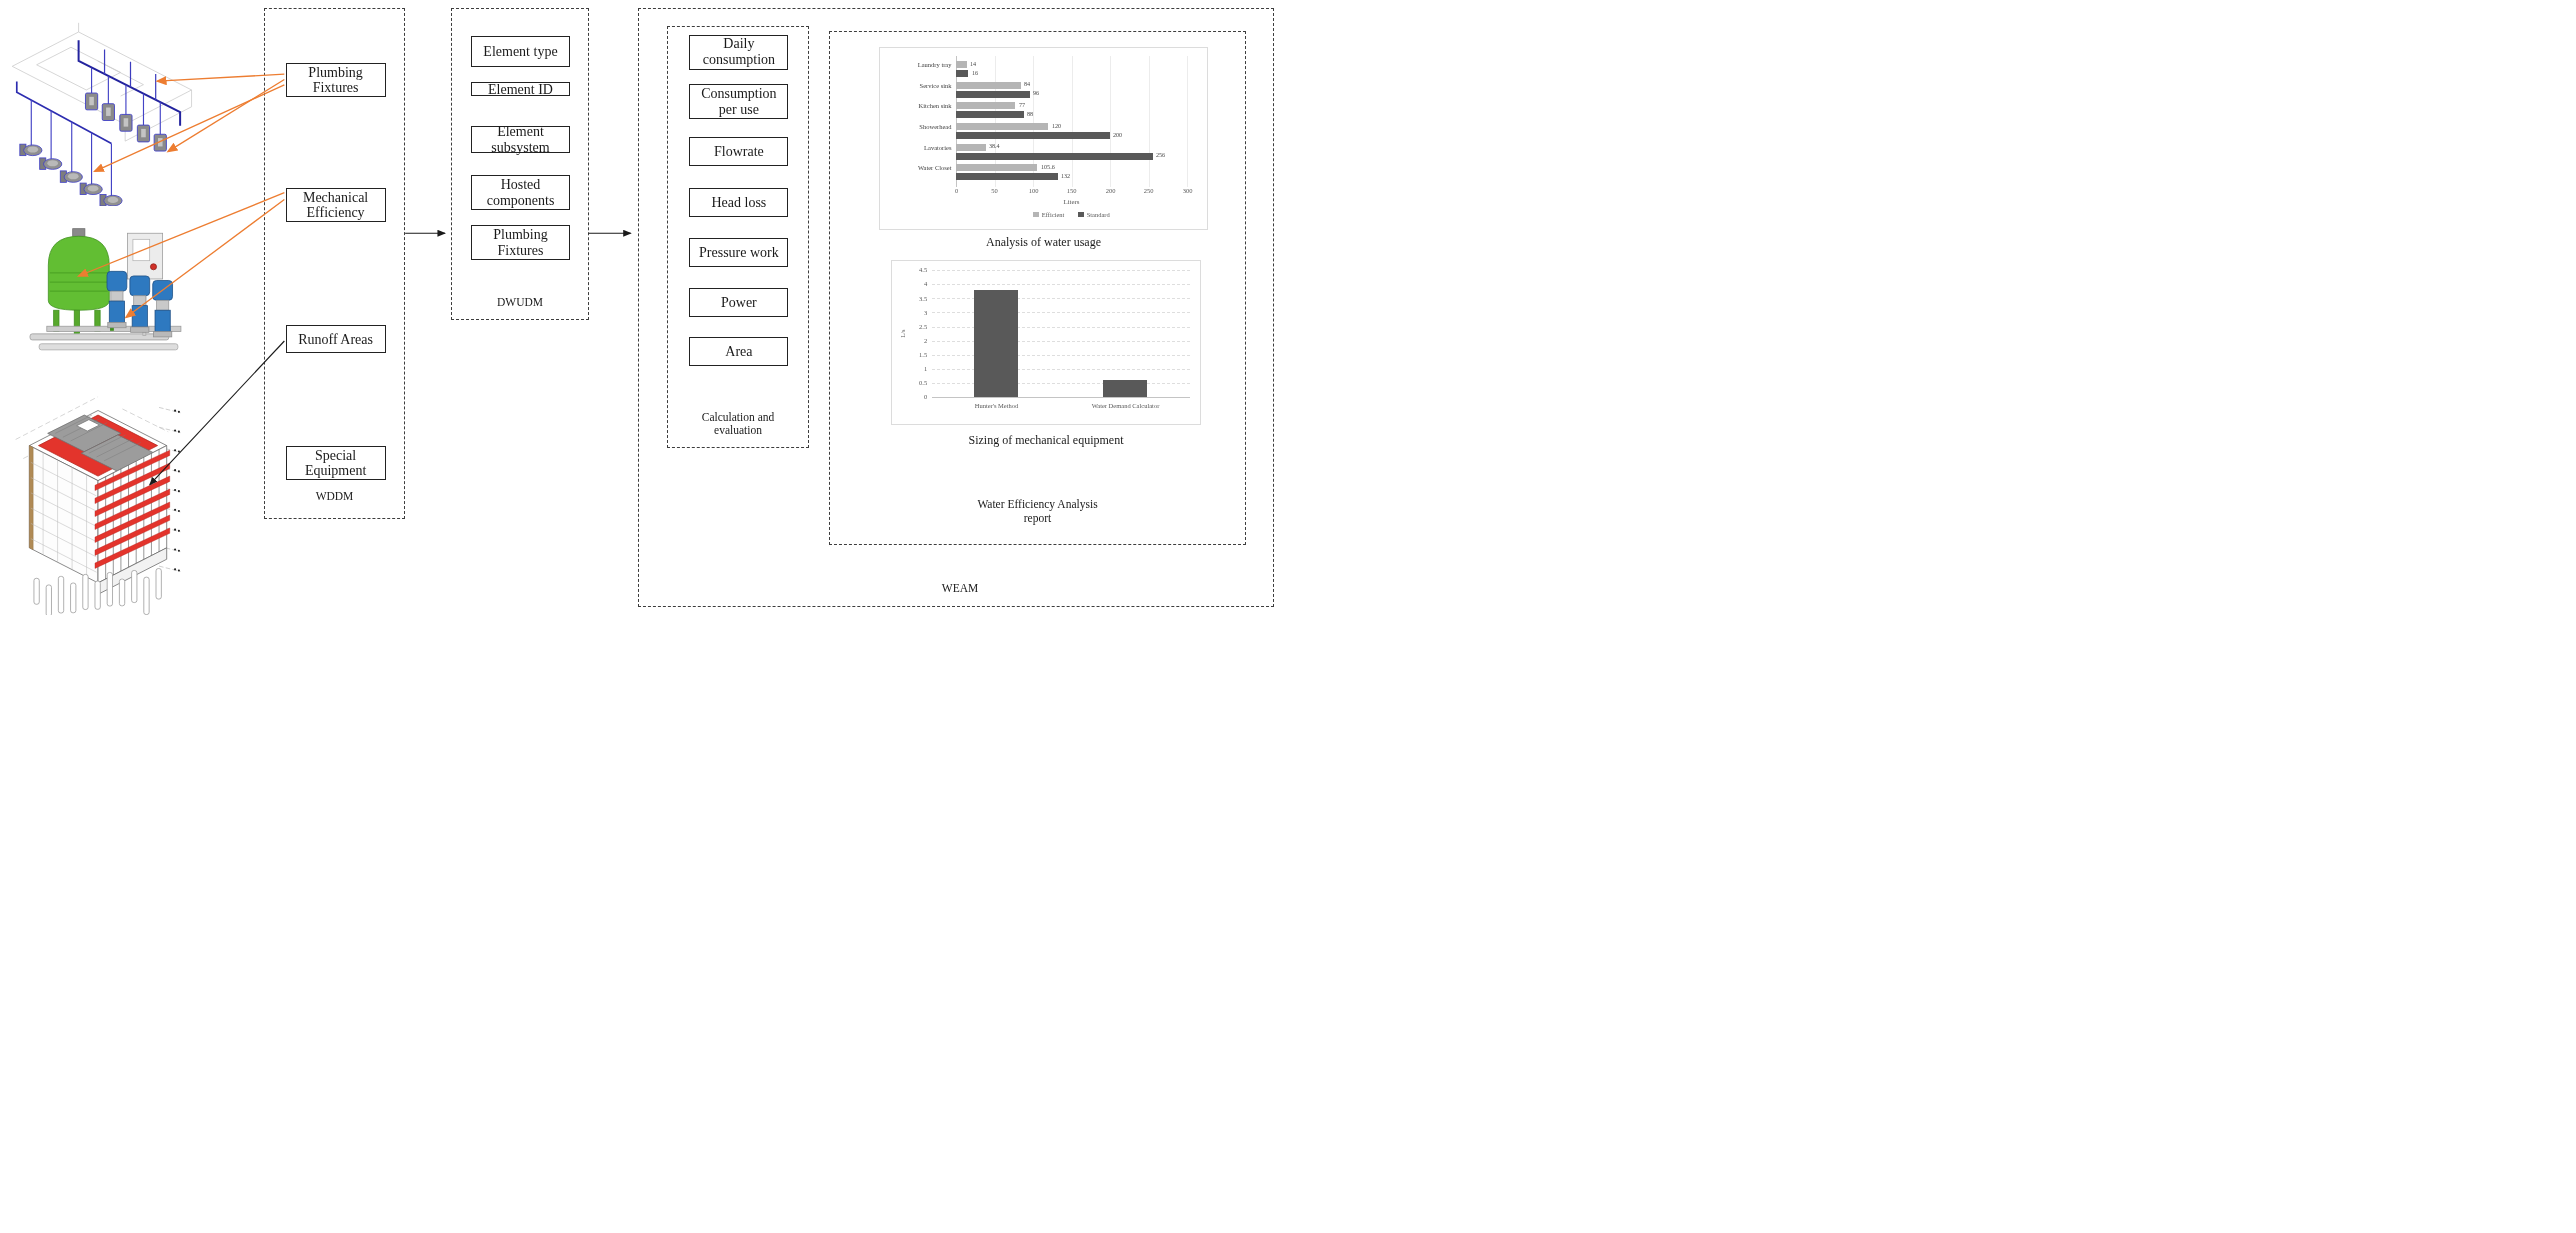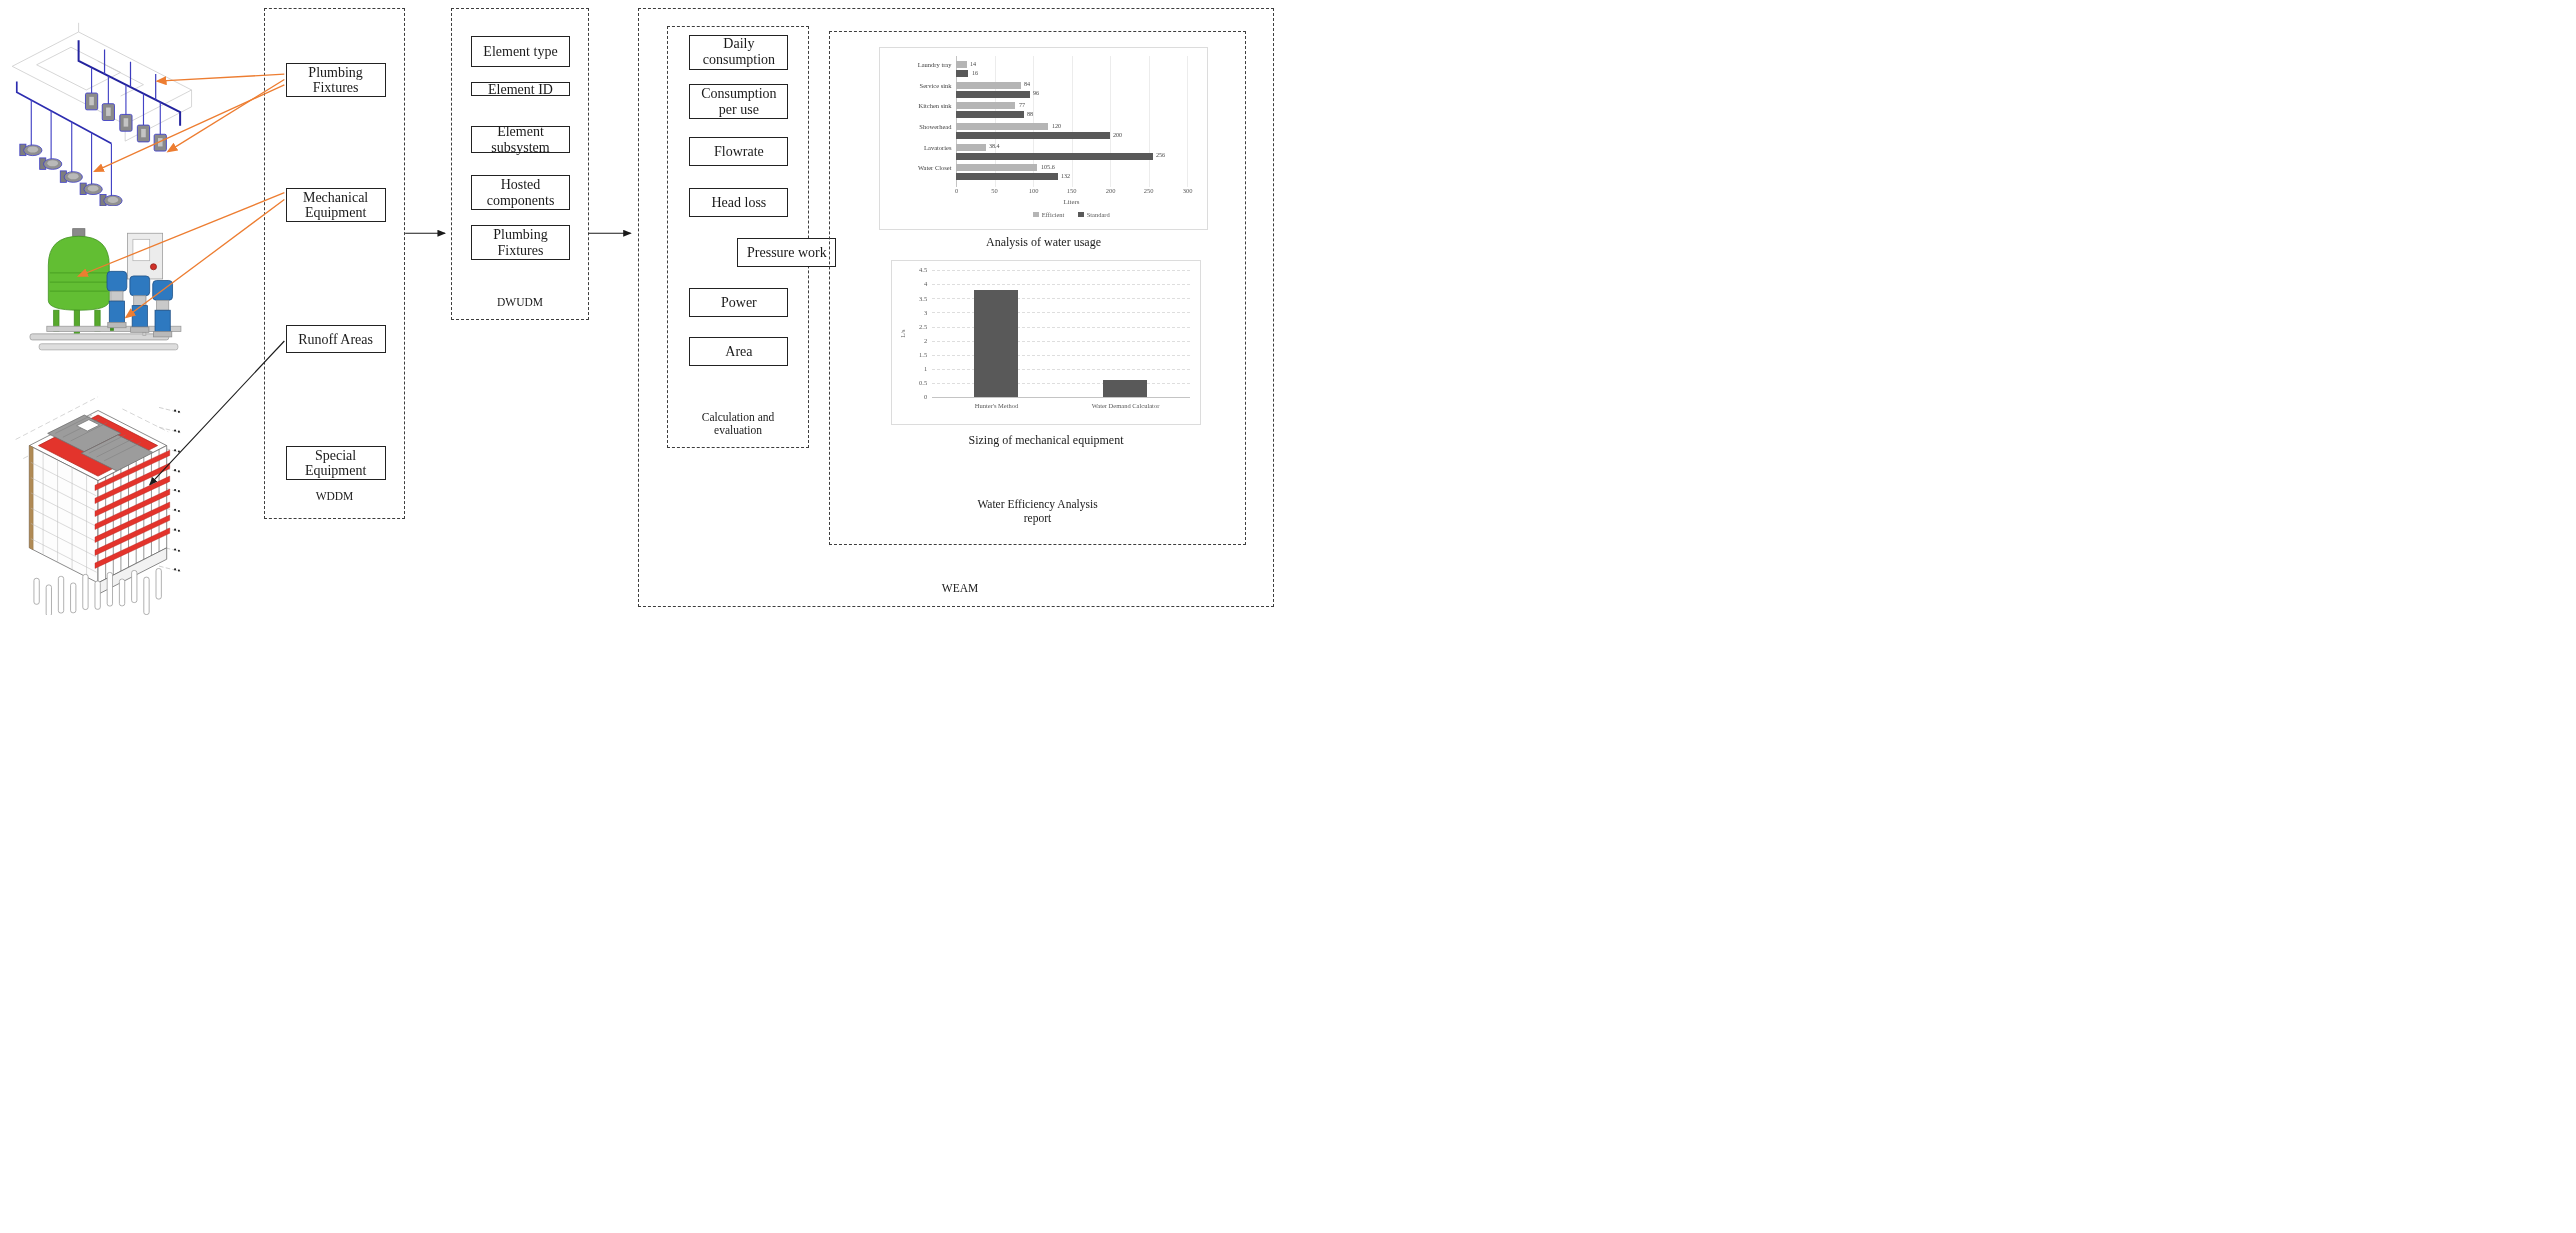--- a/index.html
+++ b/index.html
@@ -224,21 +224,21 @@
         <rect x="146" y="253.04" width="7" height="35" rx="3" fill="#ffffff" stroke="#999"></rect>
         <rect x="162" y="241.76" width="7" height="42" rx="3" fill="#ffffff" stroke="#999"></rect>
         <rect x="178" y="250.48" width="7" height="49" rx="3" fill="#ffffff" stroke="#999"></rect>
         <rect x="194" y="239.2" width="7" height="40" rx="3" fill="#ffffff" stroke="#999"></rect>
       </g>
   </svg>
 
   <div class="dashed" id="wddm" style="left:264px;top:8.4px;width:141px;height:511px">
     <div class="col-label" style="left:0;top:481px;width:100%">WDDM</div>
   <div class="sbox" style="left: 20.6px; top: 54px; width: 100px; height: 34px;">Plumbing Fixtures</div>
-      <div class="sbox" style="left: 20.6px; top: 179px; width: 100px; height: 34px;">Mechanical Equipment</div>
+      <div class="sbox" style="left: 20.6px; top: 179px; width: 100px; height: 34px;">Mechanical Efficiency</div>
       <div class="sbox" style="left: 20.6px; top: 316px; width: 100px; height: 28px;">Runoff Areas</div>
       <div class="sbox" style="left: 20.6px; top: 437px; width: 100px; height: 34px;">Special Equipment</div>
     </div>
 
   <div class="dashed" id="dwudm" style="left:451px;top:8.4px;width:138px;height:312px">
     <div class="col-label" style="left:0;top:287px;width:100%">DWUDM</div>
   <div class="sbox" style="left: 19px; top: 27px; width: 99px; height: 31px;">Element type</div>
       <div class="sbox" style="left: 19px; top: 73px; width: 99px; height: 14px;">Element ID</div>
       <div class="sbox" style="left: 19px; top: 117px; width: 99px; height: 27px;">Element subsystem</div>
       <div class="sbox" style="left: 19px; top: 166px; width: 99px; height: 35px;">Hosted components</div>
@@ -250,21 +250,21 @@
   </div>
 
   <div class="dashed" id="calc" style="left:667px;top:26px;width:142px;height:422px">
     <div class="col-label" style="left:0;top:384px;width:100%;line-height:1.15">
       <span style="display:inline-block;width:103px">Calculation and evaluation</span>
     </div>
   <div class="sbox" style="left: 21.4px; top: 7.6px; width: 99px; height: 35px;">Daily consumption</div>
       <div class="sbox" style="left: 21.4px; top: 57px; width: 99px; height: 35px;">Consumption per use</div>
       <div class="sbox" style="left: 21.4px; top: 110px; width: 99px; height: 29px; text-align: center;">Flowrate</div>
       <div class="sbox" style="left: 21.4px; top: 161px; width: 99px; height: 29px;">Head loss</div>
-      <div class="sbox" style="left: 21.4px; top: 211px; width: 99px; height: 29px; margin-left: 48px;">Pressure work</div>
+      <div class="sbox" style="left: 21.4px; top: 211px; width: 99px; height: 29px;">Pressure work</div>
       <div class="sbox" style="left: 21.4px; top: 261px; width: 99px; height: 29px;">Power</div>
       <div class="sbox" style="left: 21.4px; top: 310px; width: 99px; height: 29px;">Area</div>
     </div>
 
   <div class="dashed" id="report" style="left:829px;top:31px;width:417px;height:514px">
     <div class="col-label" style="left:0;top:466px;width:100%;line-height:1.2">
       <span style="display:inline-block;width:145px">Water Efficiency Analysis report</span>
     </div>
   </div>
 

